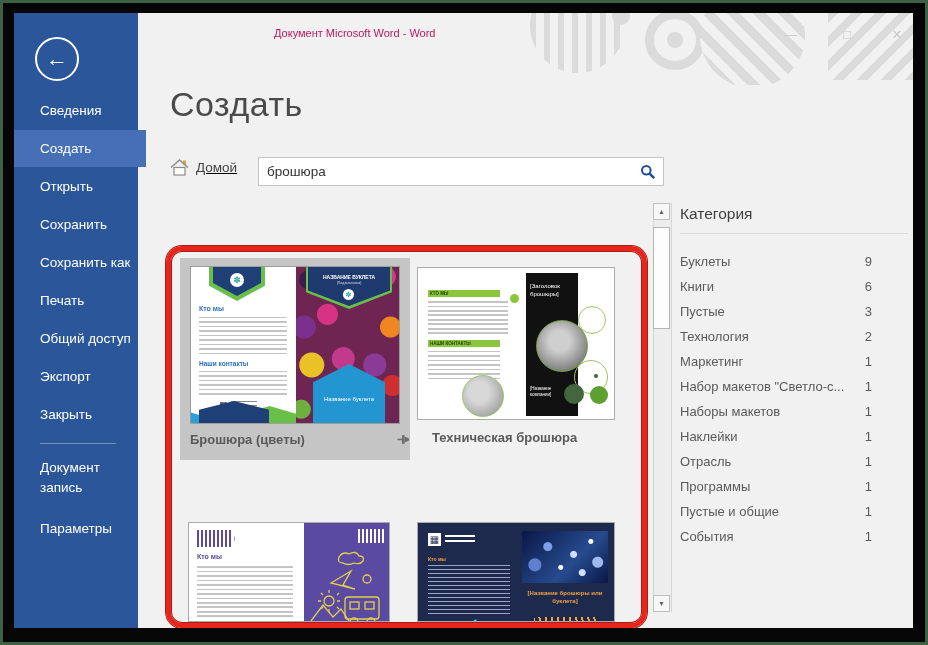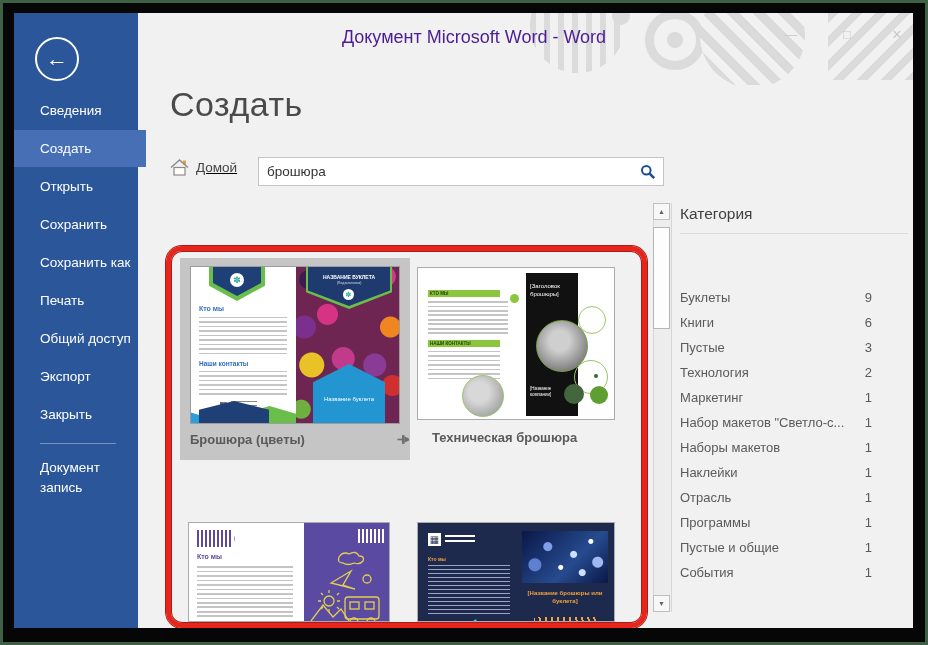--- a/index.html
+++ b/index.html
@@ -12,22 +12,22 @@
   .sidebar{position:absolute;left:0;top:0;width:124px;height:615px;background:#2b579a;z-index:5;}
   .backbtn{position:absolute;left:21px;top:24px;width:40px;height:40px;border:2px solid #fff;border-radius:50%;
            display:flex;align-items:center;justify-content:center;color:#fff;font-size:22px;cursor:pointer;}
   .nav-item{position:absolute;left:0;width:132px;height:37px;display:flex;align-items:center;
             padding-left:26px;box-sizing:border-box;color:#fff;font-size:13.5px;cursor:pointer;}
   .nav-item.selected{background:#466fb6;}
   .nav-sep{position:absolute;left:26px;width:76px;height:1px;background:rgba(255,255,255,.35);}
   .nav-two{height:auto;line-height:20px;white-space:pre-line;}
 
   
-  .titlebar-text{position:absolute;left:260px;top:14px;width:400px;text-align:center;
-                 color:#4c1d95;font-size:18px;z-index:4;}
+  .titlebar-text{position:absolute;left:260px;top:14px;width:400px;text-align:left;
+                 color:#be185d;font-size:11px;z-index:4;}
   .win-ctl{position:absolute;top:14px;color:#c9c9c9;font-size:13px;z-index:6;cursor:pointer;width:30px;text-align:center;}
   .decor{position:absolute;left:124px;top:0;width:775px;height:72px;overflow:hidden;pointer-events:none;z-index:1;}
   .decor div{position:absolute;}
   .d-bars{left:392px;top:-35px;width:95px;height:95px;border-radius:50%;
           background:repeating-linear-gradient(90deg,#dbdbdb 0 6px,#f1f1f1 6px 14px);}
   .d-dot{left:474px;top:-6px;width:18px;height:18px;border-radius:50%;background:#dbdbdb;}
   .d-ring{left:507px;top:-3px;width:42px;height:42px;border:9px solid #dbdbdb;border-radius:50%;}
   .d-ringdot{left:529px;top:19px;width:16px;height:16px;border-radius:50%;background:#dbdbdb;}
   .d-big{left:562px;top:-30px;width:105px;height:105px;border-radius:50%;
          background:repeating-linear-gradient(45deg,#dbdbdb 0 9px,#f1f1f1 9px 18px);}
@@ -157,21 +157,21 @@
             border-left:1px solid #d6d6d6;border-right:1px solid #d6d6d6;z-index:3;}
   .sb-btn{position:absolute;left:639px;width:17px;height:17px;background:#f7f7f7;border:1px solid #bfbfbf;
           box-sizing:border-box;color:#666;font-size:7px;line-height:15px;text-align:center;z-index:4;cursor:pointer;}
   .sb-up{top:190px;} .sb-down{top:582px;}
   .sb-thumb{position:absolute;left:639px;top:214px;width:17px;height:102px;background:#fdfdfd;
             border:1px solid #b5b5b5;box-sizing:border-box;z-index:4;cursor:pointer;}
 
   
   .cat-title{position:absolute;left:666px;top:192px;font-size:15.5px;color:#404040;z-index:3;}
   .cat-sep{position:absolute;left:666px;top:220px;width:228px;height:1px;background:#dcdcdc;z-index:3;}
-  .cat-row{position:absolute;left:666px;width:228px;height:25px;font-size:13px;color:#5a5a5a;z-index:3;cursor:pointer;margin-top:36px;}
+  .cat-row{position:absolute;left:666px;width:228px;height:25px;font-size:13px;color:#5a5a5a;z-index:3;cursor:pointer;}
   .cat-row .c-label{position:absolute;left:0;top:4px;width:185px;overflow:hidden;white-space:nowrap;}
   .cat-row .c-count{position:absolute;right:36px;top:4px;width:30px;text-align:right;}
 </style>
 </head>
 <body>
 
 <div id="stage">
   <div id="frame"></div>
   <div id="window">
 
@@ -215,20 +215,23 @@
           <span>Общий доступ</span>
         </div>
       <div class="nav-item" style="top:345px;">
           <span>Экспорт</span>
         </div>
       <div class="nav-item" style="top:383px;">
           <span>Закрыть</span>
         </div>
       <div class="nav-sep" style="top:430px;"></div>
       <div class="nav-item nav-two" style="top:445px;width:90px;"><span>Документ запись</span></div>
+      <div class="nav-item" style="top:497px;">
+          <span>Параметры</span>
+        </div>
     </div>
 
     <div class="page-title">Создать</div>
     <div class="home-row">
       <svg width="19" height="17" viewBox="0 0 19 17">
         <rect x="13" y="1.5" width="3" height="4" fill="#e9a23b"></rect>
         <path d="M1 8.5 L9.5 1 L18 8.5" fill="none" stroke="#8a8a8a" stroke-width="1.4"></path>
         <rect x="4" y="8.5" width="11" height="7.5" fill="#fffdf5" stroke="#8a8a8a" stroke-width="1.2"></rect>
       </svg>
       <span class="home-label">Домой</span>

